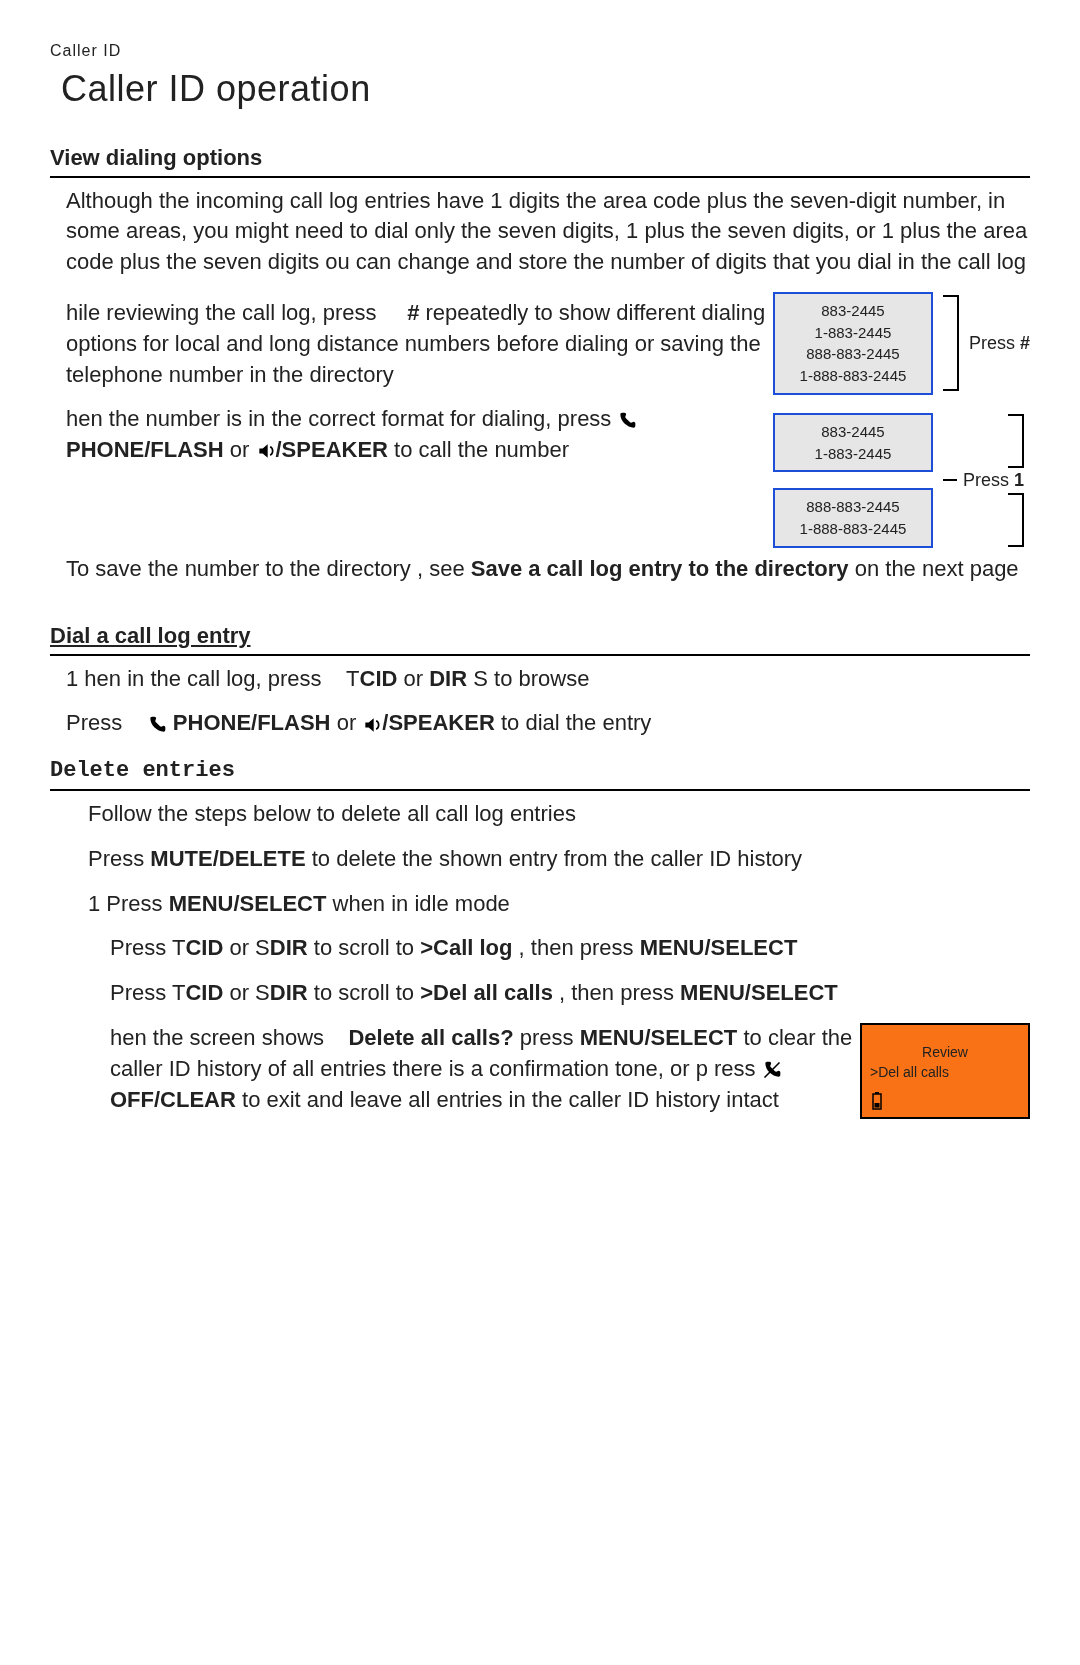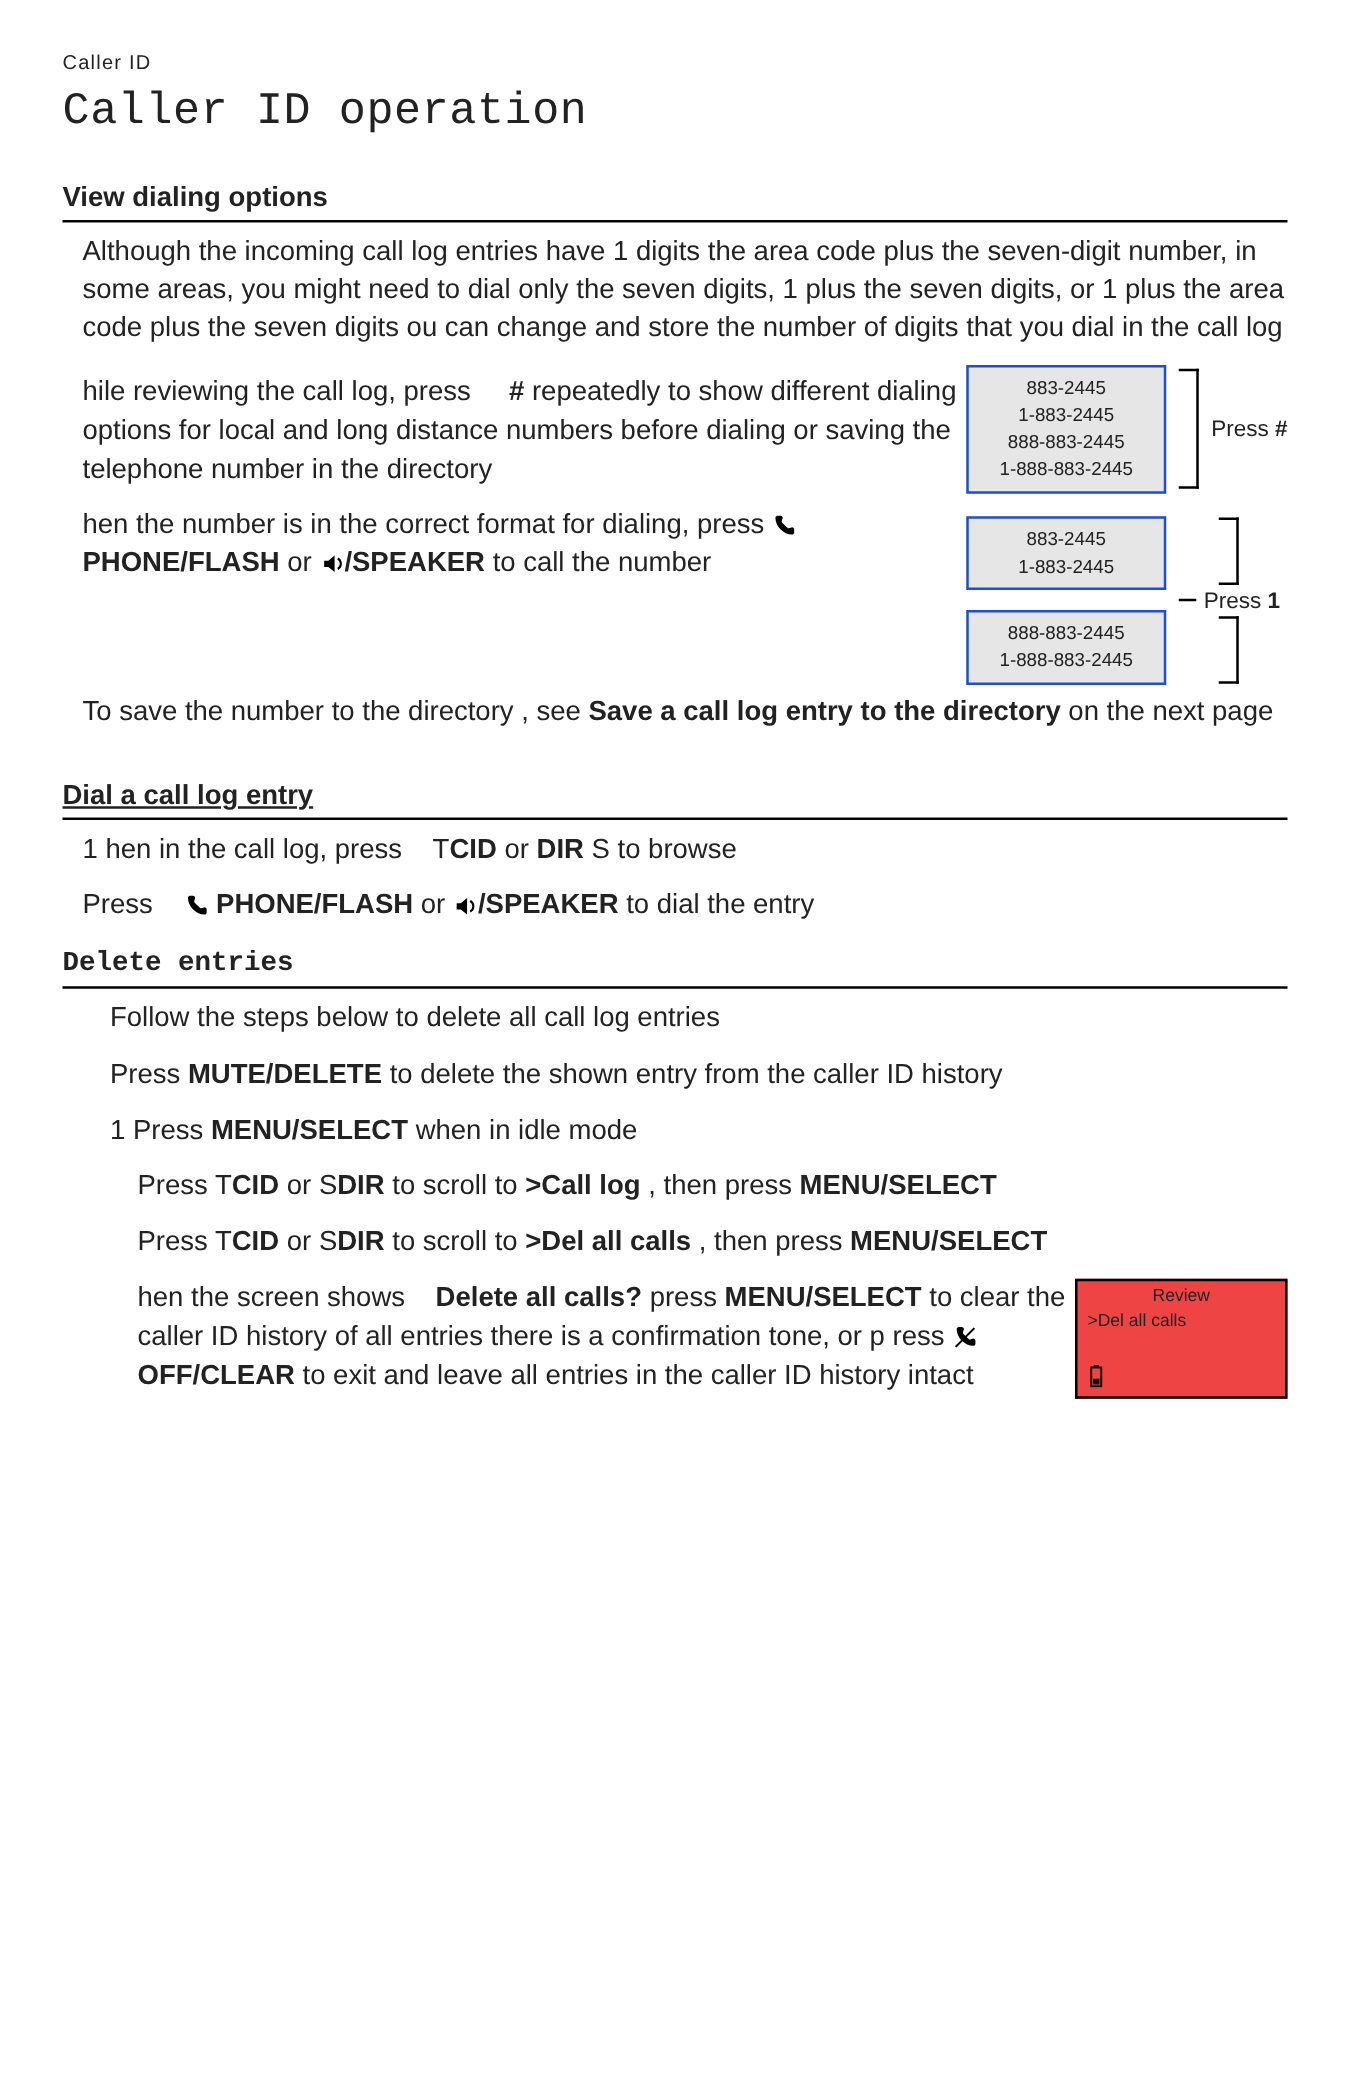--- a/index.html
+++ b/index.html
@@ -17,23 +17,22 @@
     padding: 40px 50px 50px 50px;
   }
   .crumb {
     font-size: 16px;
     letter-spacing: 1px;
     margin-bottom: 2px;
   }
   h1 {
     font-size: 36px;
     font-weight: 400;
-    margin: 0 0 28px 0;
+    margin: 0 0 28px 11px;
     letter-spacing: 0.5px;
-    font-family: Liberation Mono, monospace;
   }
   .sect {
     font-weight: 700;
     margin: 24px 0 2px 0;
   }
   .rule {
     border: none;
     border-top: 2px solid #000;
     margin: 2px 0 8px 0;
   }
@@ -64,26 +63,26 @@
   .fig-label { font-size: 18px; white-space: nowrap; }
   .bracket-h { border-top:2px solid #000; border-bottom:2px solid #000; border-right:2px solid #000; width:14px; }
   .tick { width:14px; height:0; border-top:2px solid #000; }
   .sc { font-variant: small-caps; font-weight:700; }
   .bold { font-weight:700; }
   .phone-icon, .speaker-icon, .cancel-icon, .battery-icon {
     display:inline-block; vertical-align:middle;
   }
   .phone-icon svg, .speaker-icon svg, .cancel-icon svg, .battery-icon svg { display:block; }
   .screenbox2 {
-    background:#ef4444;
+    background:#f97316;
     border:2px solid #000;
     width:170px;
     height:96px;
     box-sizing:border-box;
-    padding:2px 8px;
+    padding:18px 8px;
     font-size:14px;
     text-align:left;
     position:relative;
   }
   .screenbox2 .battery { position:absolute; bottom:6px; left:8px; }
 </style>
 </head>
 <body>
 
 <div class="page">
@@ -140,21 +139,21 @@
         <div class="stack" style="gap:16px;">
           <div class="screenbox" style="width:160px;">
             <div>883-2445</div>
             <div>1-883-2445</div>
           </div>
           <div class="screenbox" style="width:160px;">
             <div>888-883-2445</div>
             <div>1-888-883-2445</div>
           </div>
         </div>
-        <div style="display:flex;flex-direction:column;align-items:center;gap:0;">
+        <div style="display:flex;flex-direction:column;align-items:flex-end;gap:0;">
           <div class="bracket-h" style="height:50px;"></div>
           <div style="display:flex;align-items:center;">
             <div class="tick"></div>
             <div class="fig-label" style="margin-left:6px;">
               <span>Press </span><span class="bold">1</span>
             </div>
           </div>
           <div class="bracket-h" style="height:50px;"></div>
         </div>
       </div>

